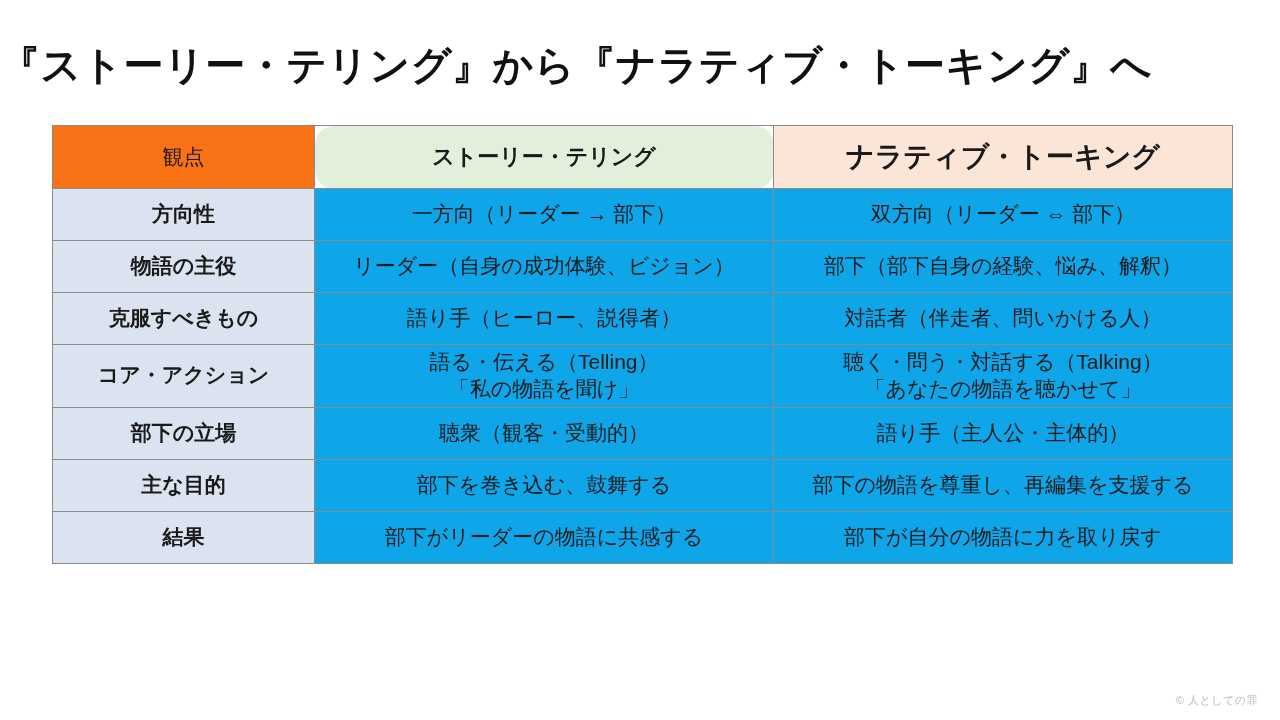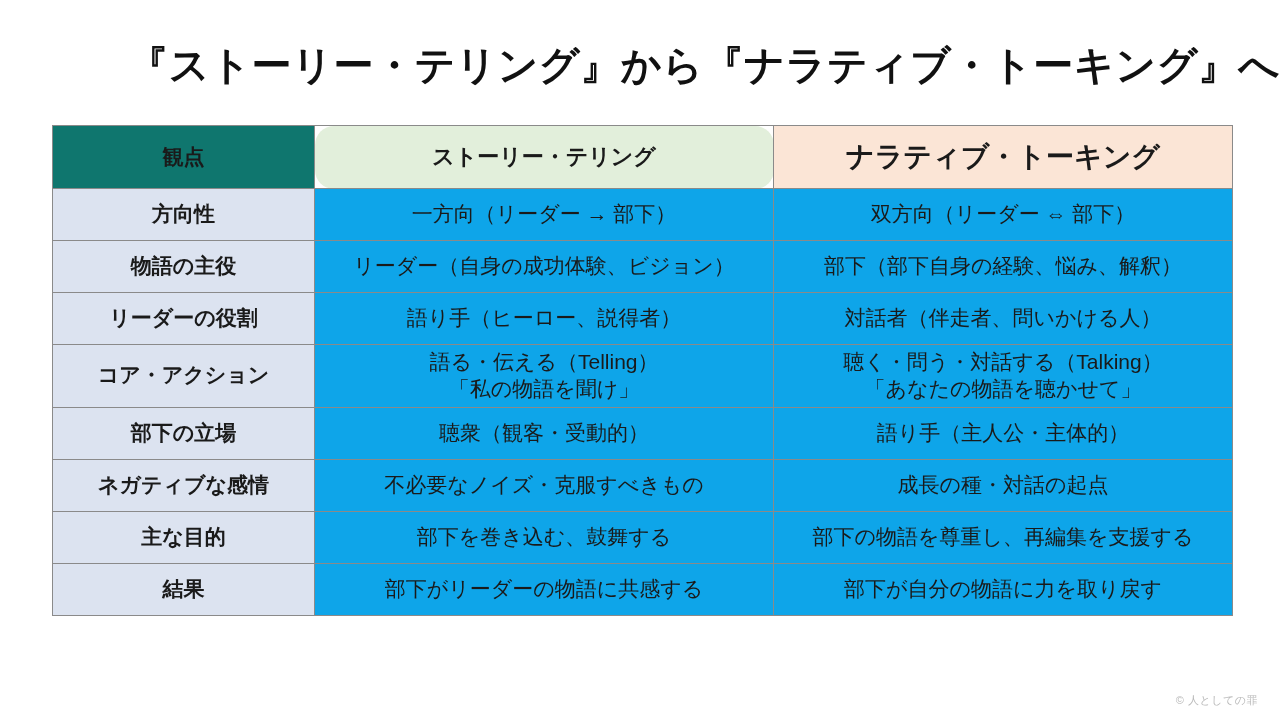--- a/index.html
+++ b/index.html
@@ -19,21 +19,21 @@
     width: 1280px;
     height: 720px;
     position: relative;
     box-sizing: border-box;
   }
   .slide-title {
     position: absolute;
     top: 38px;
     left: 0;
     width: 1280px;
-    text-align: right;
+    text-align: left;
     font-size: 40px;
     font-weight: bold;
     letter-spacing: 0.5px;
     color: #111111;
     white-space: nowrap;
   }
   .table-wrap {
     position: absolute;
     top: 125px;
     left: 52px;
@@ -52,22 +52,22 @@
     font-size: 20px;
     line-height: 1.28;
     font-weight: normal;
     color: #1a1a1a;
   }
   table.compare col.c0 { width: 262px; }
   table.compare col.c1 { width: 459px; }
   table.compare col.c2 { width: 459px; }
 
   thead th.h-aspect {
-    background: #0f766e;
-    font-weight: bold;
+    background: #f97316;
+    font-weight: normal;
     font-size: 21px;
     height: 54px;
   }
   thead th.h-story {
     background: #e2efdb;
     font-weight: bold;
     font-size: 22px;
     border-radius: 19px;
   }
   thead th.h-narrative {
@@ -130,21 +130,21 @@
         <tr>
           <td class="rowhead">物語の主役</td>
           <td class="cell">
               <span class="cell-line">リーダー（自身の成功体験、ビジョン）</span>
             </td>
           <td class="cell">
               <span class="cell-line">部下（部下自身の経験、悩み、解釈）</span>
             </td>
         </tr>
         <tr>
-          <td class="rowhead">リーダーの役割</td>
+          <td class="rowhead">克服すべきもの</td>
           <td class="cell">
               <span class="cell-line">語り手（ヒーロー、説得者）</span>
             </td>
           <td class="cell">
               <span class="cell-line">対話者（伴走者、問いかける人）</span>
             </td>
         </tr>
         <tr class="tall">
           <td class="rowhead">コア・アクション</td>
           <td class="cell">
@@ -156,29 +156,20 @@
             <span class="cell-line">「あなたの物語を聴かせて」</span>
           </td>
         </tr>
         <tr>
           <td class="rowhead">部下の立場</td>
           <td class="cell">
               <span class="cell-line">聴衆（観客・受動的）</span>
             </td>
           <td class="cell">
               <span class="cell-line">語り手（主人公・主体的）</span>
-            </td>
-        </tr>
-        <tr>
-          <td class="rowhead">ネガティブな感情</td>
-          <td class="cell">
-              <span class="cell-line">不必要なノイズ・克服すべきもの</span>
-            </td>
-          <td class="cell">
-              <span class="cell-line">成長の種・対話の起点</span>
             </td>
         </tr>
         <tr>
           <td class="rowhead">主な目的</td>
           <td class="cell">
               <span class="cell-line">部下を巻き込む、鼓舞する</span>
             </td>
           <td class="cell">
               <span class="cell-line">部下の物語を尊重し、再編集を支援する</span>
             </td>

